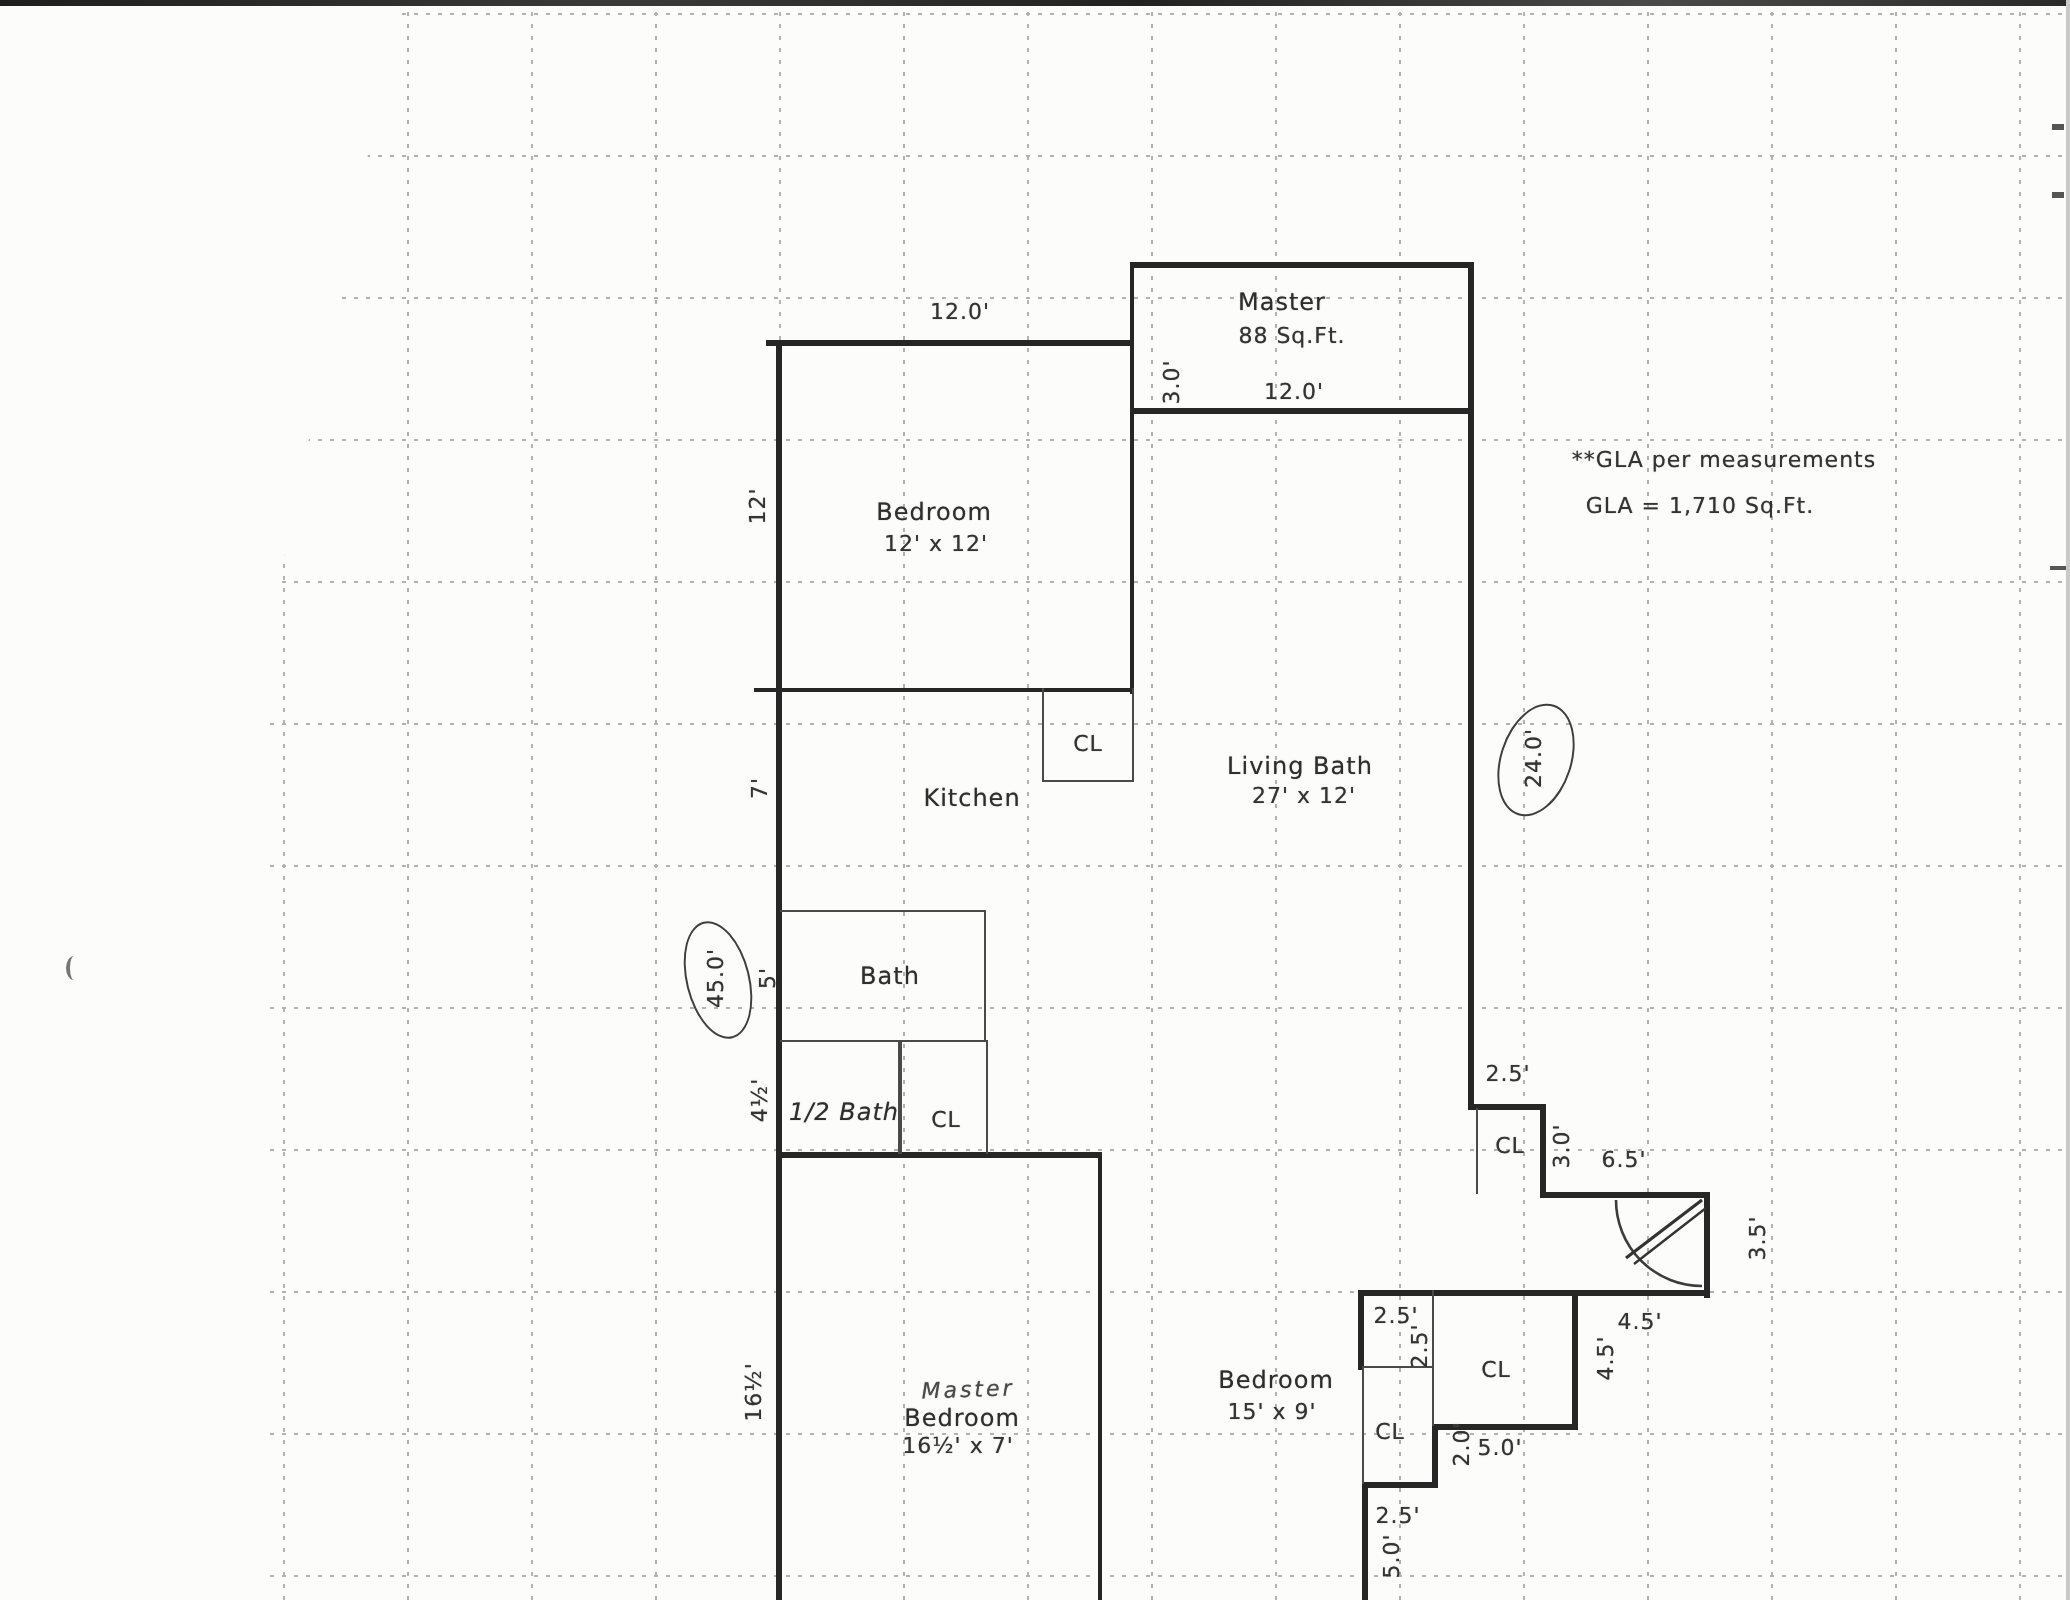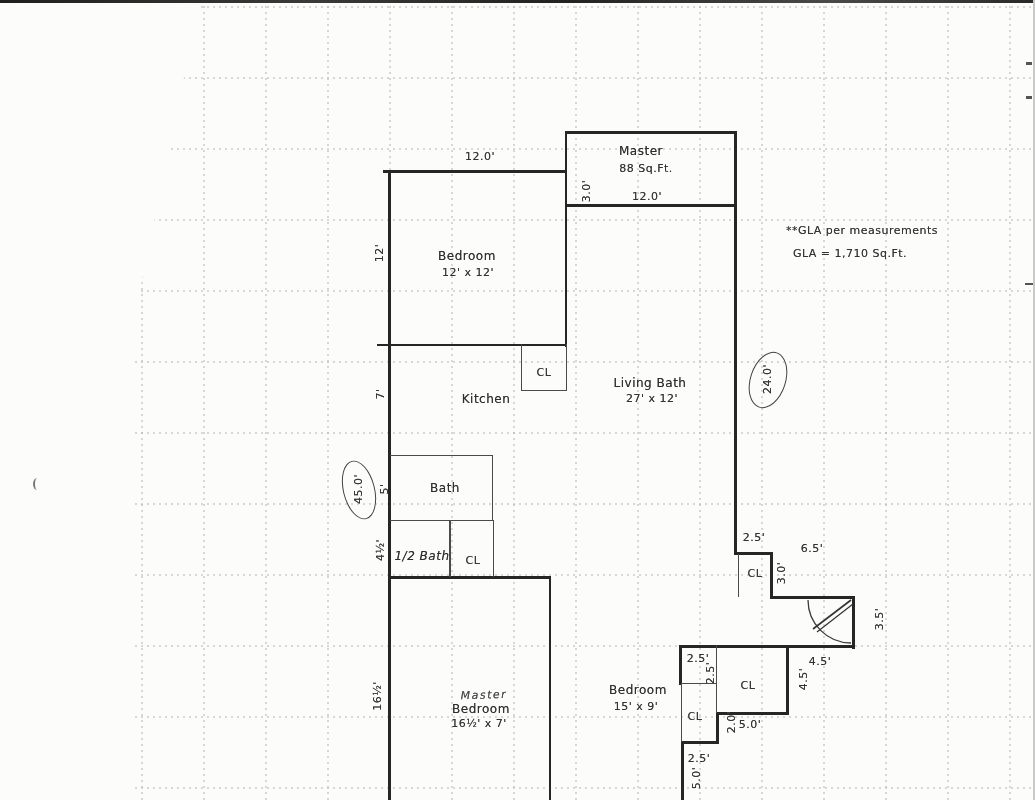--- a/index.html
+++ b/index.html
@@ -146,21 +146,21 @@
   <div class="lbl rot" style="left:384px;top:489px;">5'</div>
   <div class="lbl room" style="left:445px;top:488px;">Bath</div>
 
   <div class="lbl rot" style="left:380px;top:550px;">4½'</div>
   <div class="lbl room" style="left:422px;top:556px;font-style:italic;">1/2 Bath</div>
   <div class="lbl" style="left:473px;top:560px;">CL</div>
 
   <div class="lbl" style="left:754px;top:537px;">2.5'</div>
   <div class="lbl" style="left:755px;top:573px;">CL</div>
   <div class="lbl rot" style="left:781px;top:573px;">3.0'</div>
-  <div class="lbl" style="left:812px;top:548px;">6.5'</div>
+  <div class="lbl" style="left:812px;top:580px;">6.5'</div>
   <div class="lbl rot" style="left:879px;top:619px;">3.5'</div>
   <div class="lbl" style="left:820px;top:661px;">4.5'</div>
   <div class="lbl rot" style="left:803px;top:679px;">4.5'</div>
 
   <div class="lbl" style="left:698px;top:658px;">2.5'</div>
   <div class="lbl rot" style="left:710px;top:673px;">2.5'</div>
   <div class="lbl" style="left:748px;top:685px;">CL</div>
   <div class="lbl" style="left:695px;top:716px;">CL</div>
   <div class="lbl rot" style="left:731px;top:722px;">2.0'</div>
   <div class="lbl" style="left:750px;top:724px;">5.0'</div>

